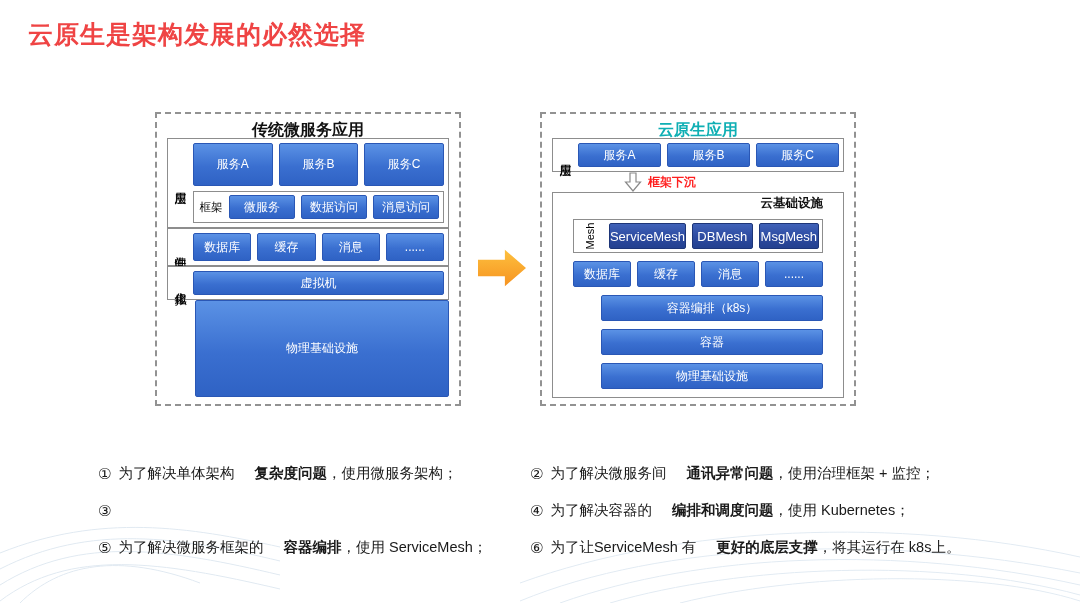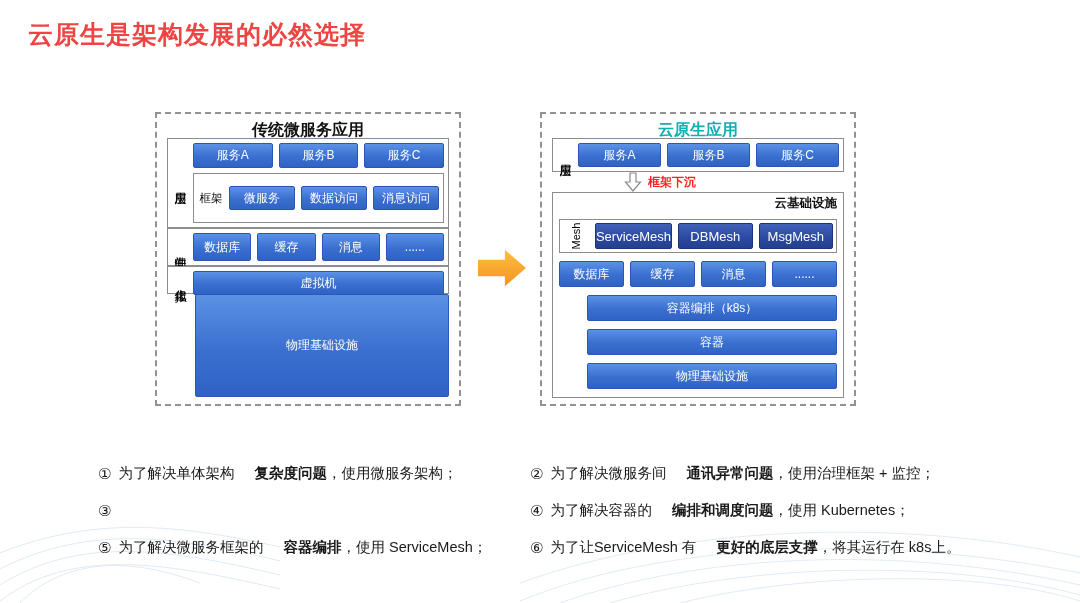--- a/index.html
+++ b/index.html
@@ -47,31 +47,31 @@
     border:1px solid #2a57b5;box-sizing:border-box;white-space:nowrap;
   }
   .btn.dark{
     background:linear-gradient(180deg,#4062b8 0%,#2c4aa0 55%,#23408f 100%);
     border:1px solid #1d3578;font-size:13px;
   }
   .wide-btn{min-height:26px;margin-left:28px;}
   
   .framework-box{
     border:1px solid #8d8d8d;display:flex;align-items:center;
-    gap:5px;padding:12px 4px;box-sizing:border-box;
+    gap:5px;padding:3px 4px;box-sizing:border-box;
   }
   .framework-label{font-size:11.5px;flex:0 0 26px;text-align:center;color:#000;}
   
   .sink-row{
     display:flex;align-items:center;gap:6px;margin-left:72px;height:24px;
   }
   .sink-text{font-size:12px;font-weight:700;color:#FF1F1F;}
   .cloud-infra{
     border:1px solid #8d8d8d;display:flex;flex-direction:column;
-    gap:8px;padding:3px 6px 8px;box-sizing:border-box;background:#fff;
+    gap:8px;padding:3px 20px 8px;box-sizing:border-box;background:#fff;
   }
   .infra-title{
     align-self:flex-end;font-size:12.5px;font-weight:700;color:#111;line-height:15px;
   }
   .mesh-box{
     border:1px solid #8d8d8d;display:flex;align-items:center;
     gap:5px;padding:3px;box-sizing:border-box;
   }
   .mesh-label{
     flex:0 0 14px;display:flex;align-items:center;justify-content:center;
@@ -147,21 +147,21 @@
   <div class="section" style="height:38px;">
     <div class="vlabel" style="letter-spacing:0;">中间件</div>
     <div class="btn-row">
       <div class="btn">数据库</div>
       <div class="btn">缓存</div>
       <div class="btn">消息</div>
       <div class="btn">......</div>
     </div>
   </div>
 
-  <div class="section" style="height:28px;">
+  <div class="section" style="height:34px;">
     <div class="vlabel" style="letter-spacing:0;">虚拟化</div>
     <div class="btn-row">
       <div class="btn">虚拟机</div>
     </div>
   </div>
 
   <div class="btn wide-btn" style="min-height:30px;">物理基础设施</div>
 </div>
 
 <div class="big-arrow"></div>

